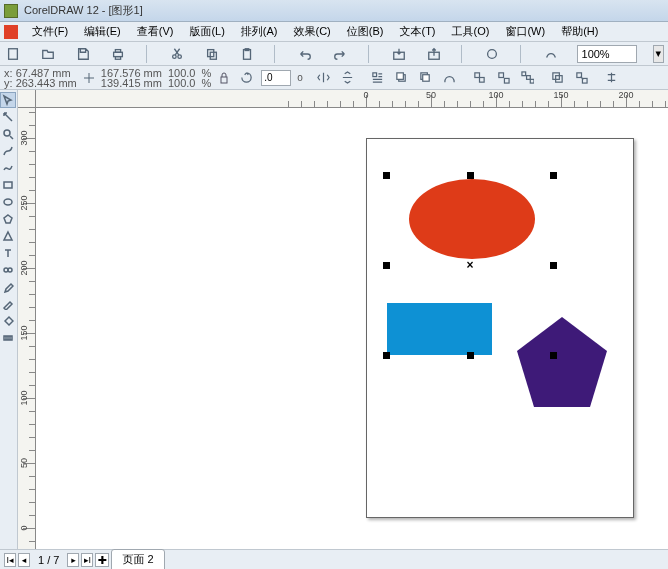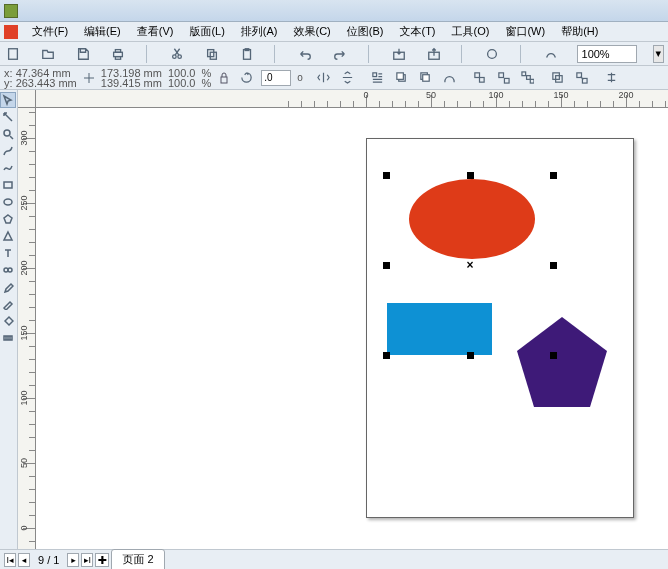--- a/index.html
+++ b/index.html
@@ -57,20 +57,21 @@
 .statusbar .nav-btn { width: 12px; height: 14px; border: 1px solid #a0a8b0; background: #fff; display: flex; align-items: center; justify-content: center; cursor: pointer; font-size: 9px; }
 .statusbar .page-counter { padding: 0 6px; }
 .statusbar .page-tab { padding: 2px 10px; background: #fff; border: 1px solid #a0a8b0; border-top-left-radius: 3px; border-top-right-radius: 3px; cursor: pointer; }
 .statusbar .plus-btn { width: 14px; height: 14px; border: 1px solid #a0a8b0; background: #fff; text-align: center; cursor: pointer; }
 </style>
 </head>
 <body>
 
 <div class="titlebar">
   <span class="icon"></span>
+  <span class="title">CorelDRAW 12 - [图形1]</span>
 </div>
 
 <div class="menubar">
   <span class="logo"></span>
   <span class="menu-item">文件(F)</span>
   <span class="menu-item">编辑(E)</span>
   <span class="menu-item">查看(V)</span>
   <span class="menu-item">版面(L)</span>
   <span class="menu-item">排列(A)</span>
   <span class="menu-item">效果(C)</span>
@@ -159,28 +160,28 @@
       <svg viewBox="0 0 16 16">
         <path d="M3 12c2-6 8-6 10 0"></path>
       </svg>
     </span>
   <input class="zoom-input" value="100%" style="">
   <span class="zoom-btn">▾</span>
 </div>
 
 <div class="propbar">
   <div class="coord-group">
-    <span><span>x:</span> <span>47.364 mm</span></span>
+    <span><span>x:</span> <span>67.487 mm</span></span>
     <span><span>y:</span> <span>263.443 mm</span></span>
   </div>
   <span class="dim-icon"><svg viewBox="0 0 12 12">
         <path d="M1 6h10M6 1v10"></path>
       </svg></span>
   <div class="coord-group">
-    <span>173.198 mm</span>
+    <span>167.576 mm</span>
     <span>139.415 mm</span>
   </div>
   <div class="coord-group">
     <span>100.0</span>
     <span>100.0</span>
   </div>
   <div class="coord-group">
     <span>%</span>
     <span>%</span>
   </div>
@@ -468,18 +469,18 @@
       <div class="sel-handle" style="left:347px; top:244px;"></div>
       <div class="sel-handle" style="left:431px; top:244px;"></div>
       <div class="sel-handle" style="left:514px; top:244px;"></div>
     </div>
   </div>
 </div>
 
 <div class="statusbar">
   <span class="nav-btn">I◂</span>
   <span class="nav-btn">◂</span>
-  <span class="page-counter">9 / 1</span>
+  <span class="page-counter">1 / 7</span>
   <span class="nav-btn">▸</span>
   <span class="nav-btn">▸I</span>
   <span class="plus-btn">✚</span>
   <span class="page-tab">页面 2</span>
 </div>
 
 </body></html>

